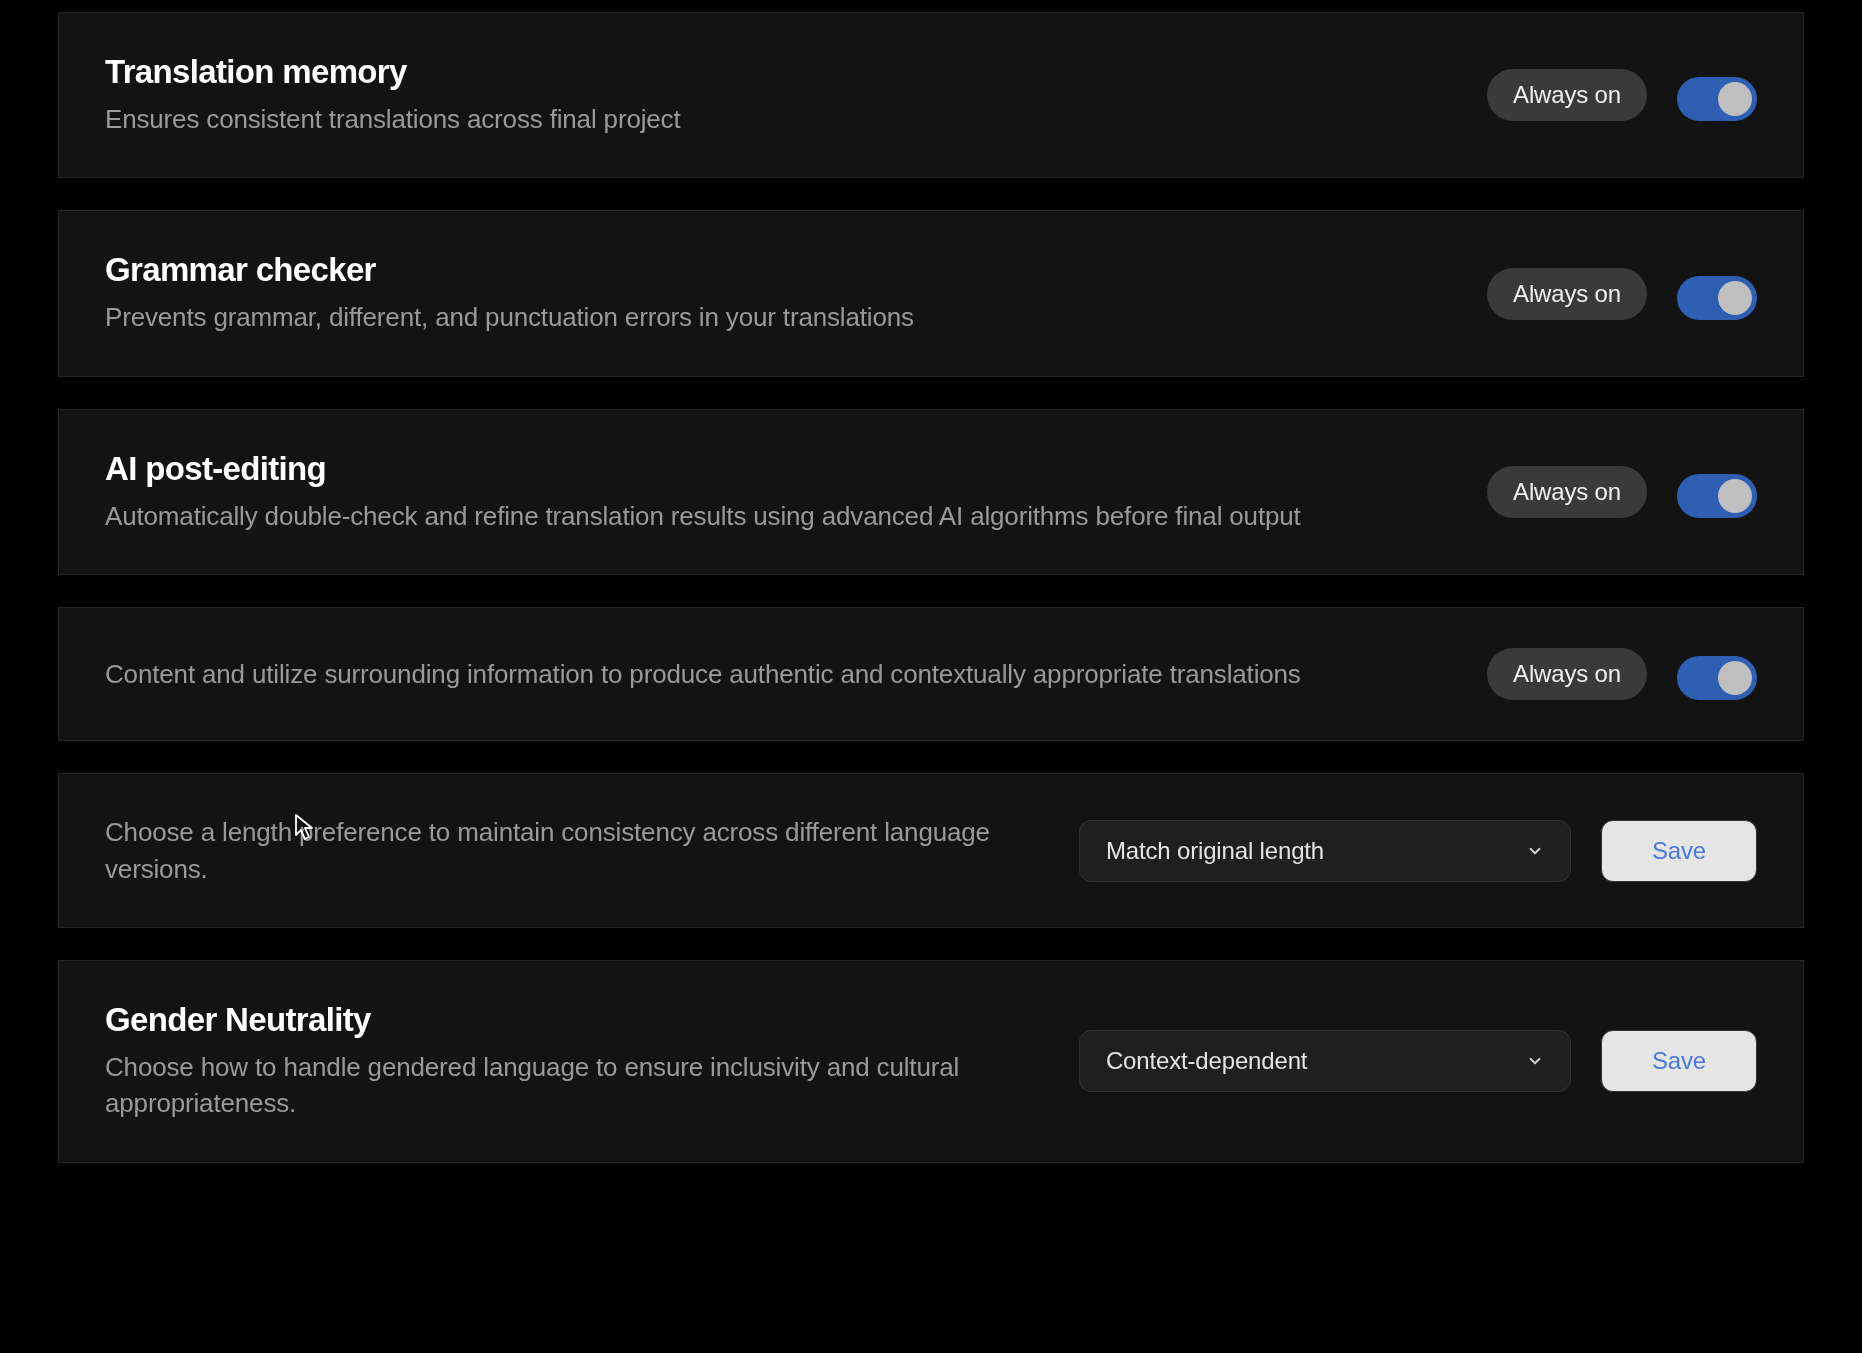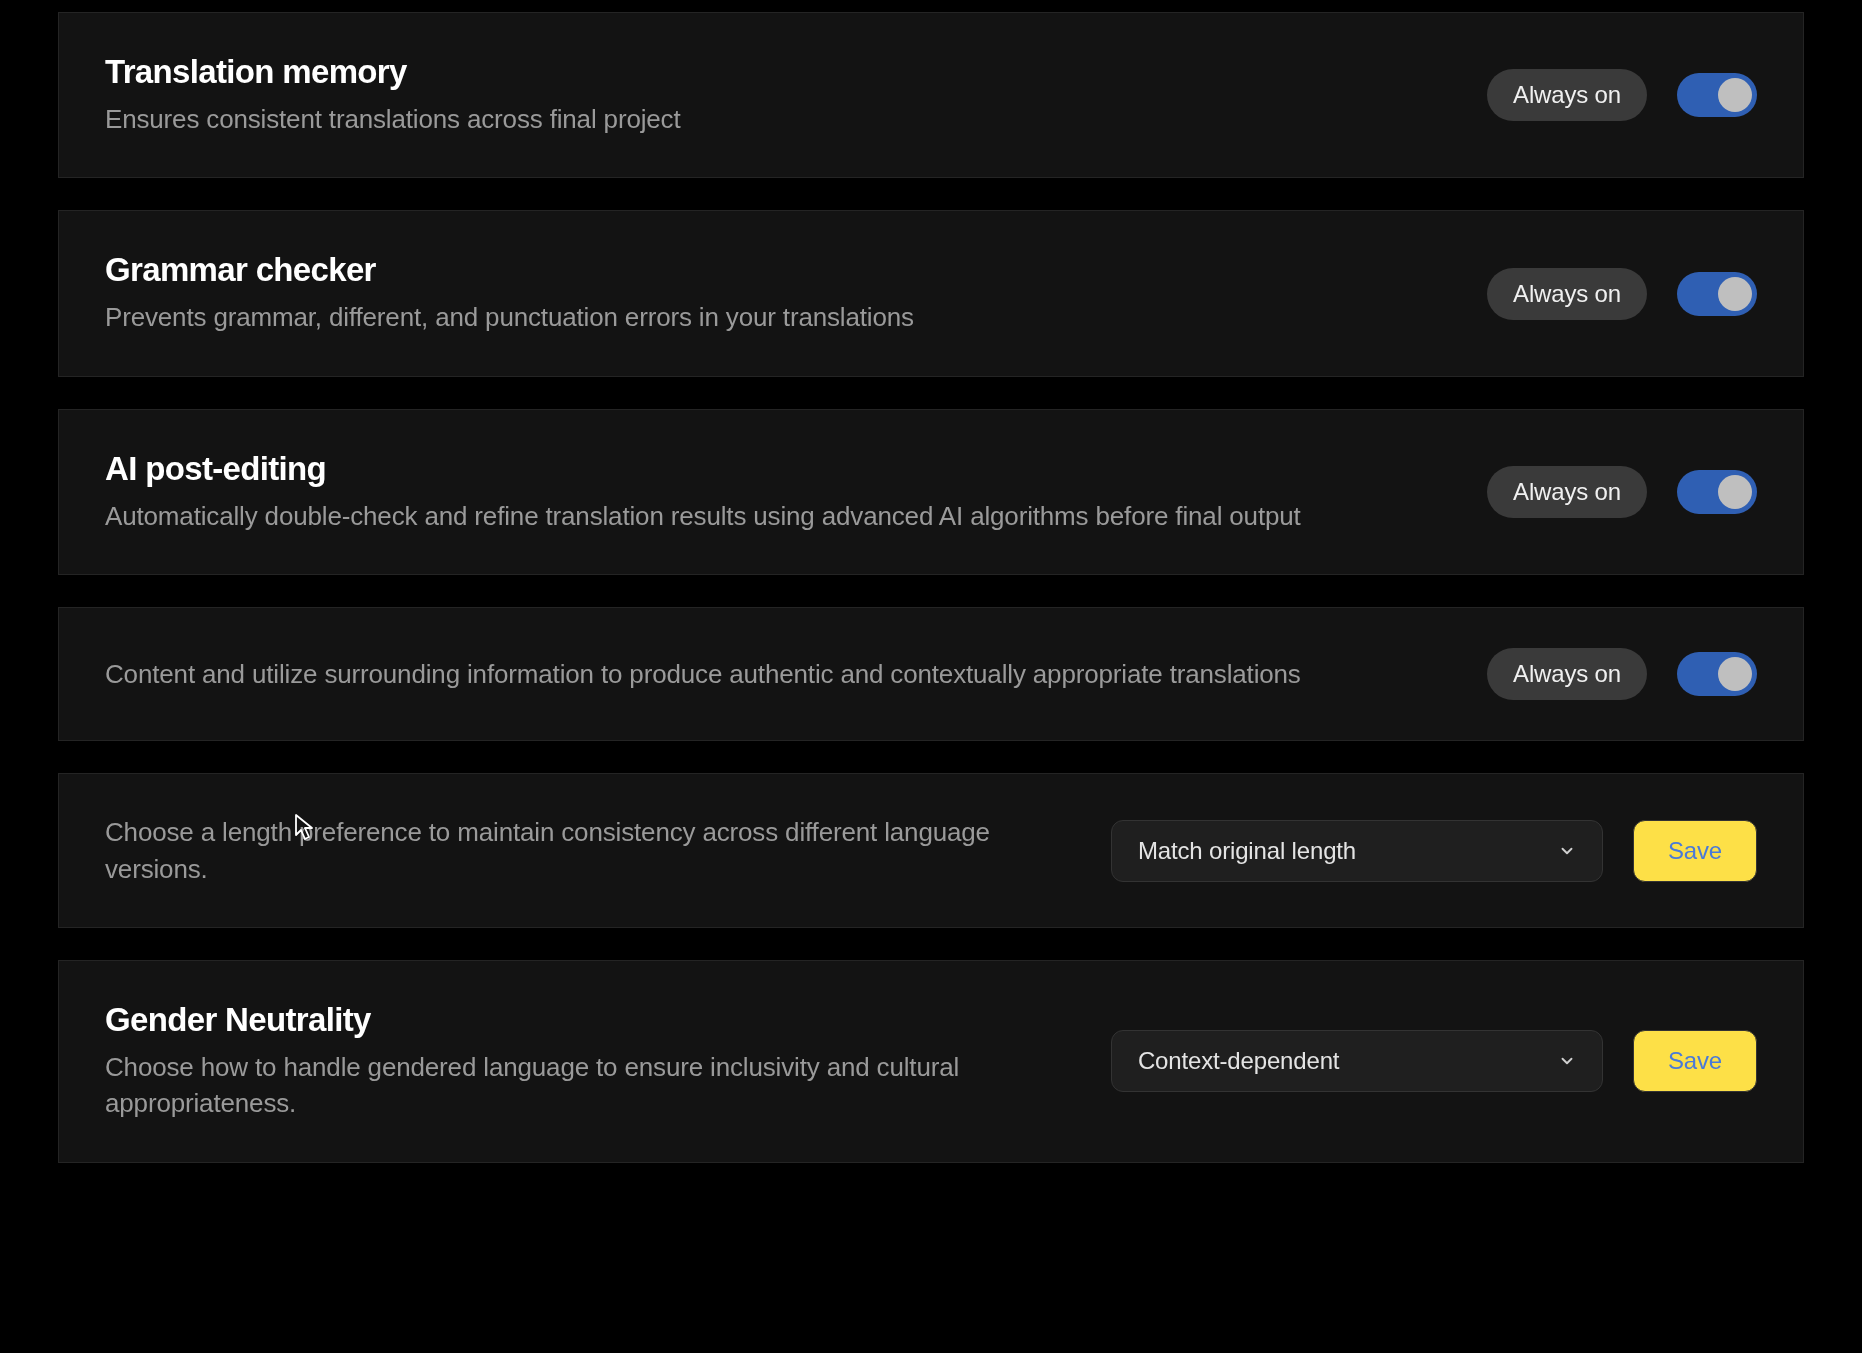--- a/index.html
+++ b/index.html
@@ -31,21 +31,21 @@
     letter-spacing: -0.02em;
   }
   .card-desc {
     color: #9a9a9a;
     font-size: 26px;
     font-weight: 400;
     line-height: 1.4;
   }
   .card-right {
     display: flex;
-    align-items: center;
+    align-items: flex-end;
     gap: 30px;
     flex-shrink: 0;
   }
   .pill {
     background: #3a3a3a;
     color: #f0f0f0;
     border-radius: 999px;
     padding: 12px 26px;
     font-size: 24px;
     font-weight: 500;
@@ -82,24 +82,24 @@
     color: #e4e4e4;
     font-size: 24px;
   }
   .chevron {
     width: 18px;
     height: 18px;
     flex-shrink: 0;
   }
   .chevron svg { display: block; }
   .save-btn {
-    background: #fde047;
+    background: #e5e5e5;
     border: 1px solid #333;
     border-radius: 12px;
-    padding: 16px 34px;
+    padding: 16px 50px;
     color: #4a7ad8;
     font-size: 24px;
     font-weight: 500;
     cursor: pointer;
   }
   .cursor {
     position: absolute;
     left: 295px;
     top: 814px;
     width: 20px;

